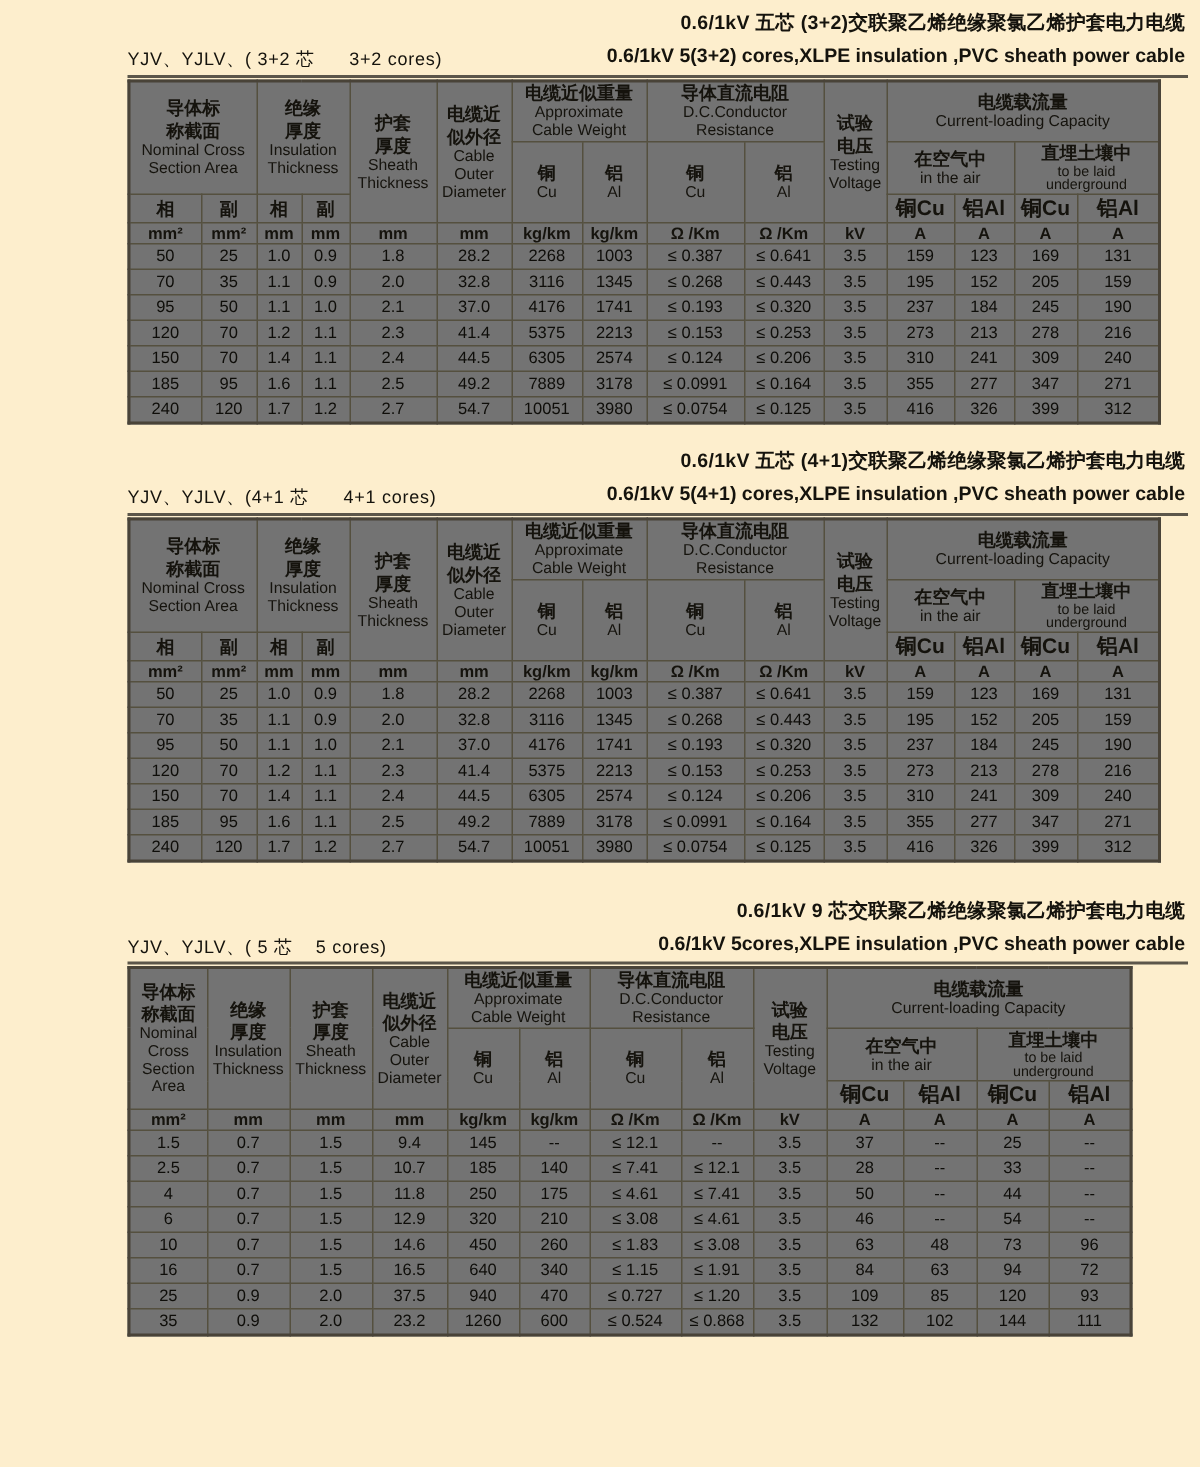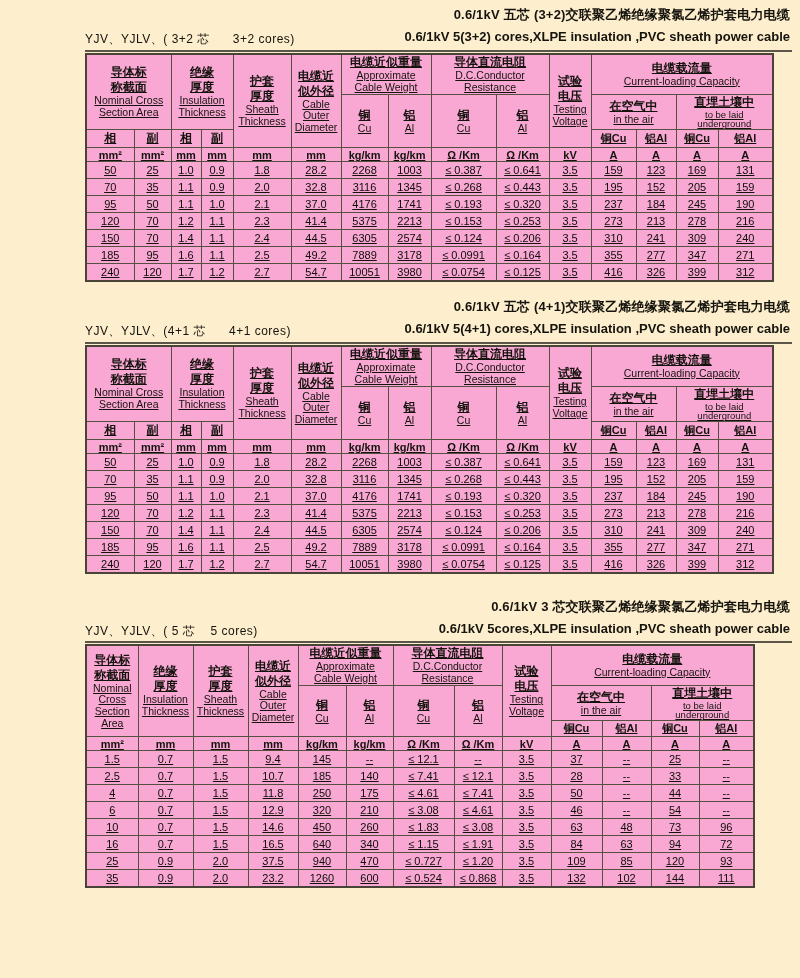--- a/index.html
+++ b/index.html
@@ -12,36 +12,35 @@
     overflow:hidden;
   }
   .abs{position:absolute;}
   .title-zh{font-size:13px;font-weight:700;right:10px;text-align:right;letter-spacing:0.2px;}
   .title-en{font-size:13px;font-weight:700;right:10px;text-align:right;}
   .series-label{font-size:12px;font-weight:400;left:85px;white-space:pre;letter-spacing:0.5px;}
   .rule{left:85px;width:707px;height:0;border-top:2px solid #5c564a;}
   table.spec{
     border-collapse:collapse;
     table-layout:fixed;
-    background:#f9a8d4;
+    background:#737373;
     border:2px solid #494338;
-    text-decoration:underline;
   }
   table.spec th, table.spec td{
     border:1px solid #55503f;
     padding:0 1px;
     text-align:center;
     vertical-align:middle;
     overflow:hidden;
   }
   .zh{font-size:12px;font-weight:700;line-height:1.25;}
   .en{font-size:10.5px;font-weight:400;line-height:1.12;}
   .en-sm{font-size:9.5px;font-weight:400;line-height:1.05;}
   .sub{font-size:12px;font-weight:700;}
-  .inline-cu{font-size:11px;font-weight:700;}
+  .inline-cu{font-size:14px;font-weight:700;}
   tr.r1{height:40px;}
   tr.r2{height:28px;}
   tr.r3{height:16px;}
   tr.r4{height:14px;}
   tr.r4 th{font-size:11px;font-weight:700;}
   tbody.rows td{font-size:11px;font-weight:400;height:16px;color:#0e0d09;}
 </style>
 </head>
 <body>
 
@@ -536,21 +535,21 @@
         <td>≤ 0.125</td>
         <td>3.5</td>
         <td>416</td>
         <td>326</td>
         <td>399</td>
         <td>312</td>
       </tr>
     </tbody>
 </table>
 
-<div class="abs title-zh" style="top:598px;">0.6/1kV 3 芯交联聚乙烯绝缘聚氯乙烯护套电力电缆</div>
+<div class="abs title-zh" style="top:598px;">0.6/1kV 9 芯交联聚乙烯绝缘聚氯乙烯护套电力电缆</div>
 <div class="abs title-en" style="top:621px;">0.6/1kV 5cores,XLPE insulation ,PVC sheath power cable</div>
 <div class="abs series-label" style="top:623px;">YJV、YJLV、( 5 芯    5 cores)</div>
 <div class="abs rule" style="top:641px;"></div>
 
 <table class="spec abs" style="top:644px;left:85px;width:668px;">
   <colgroup>
     <col style="width:52px">
       <col style="width:55px">
       <col style="width:55px">
       <col style="width:50px">

